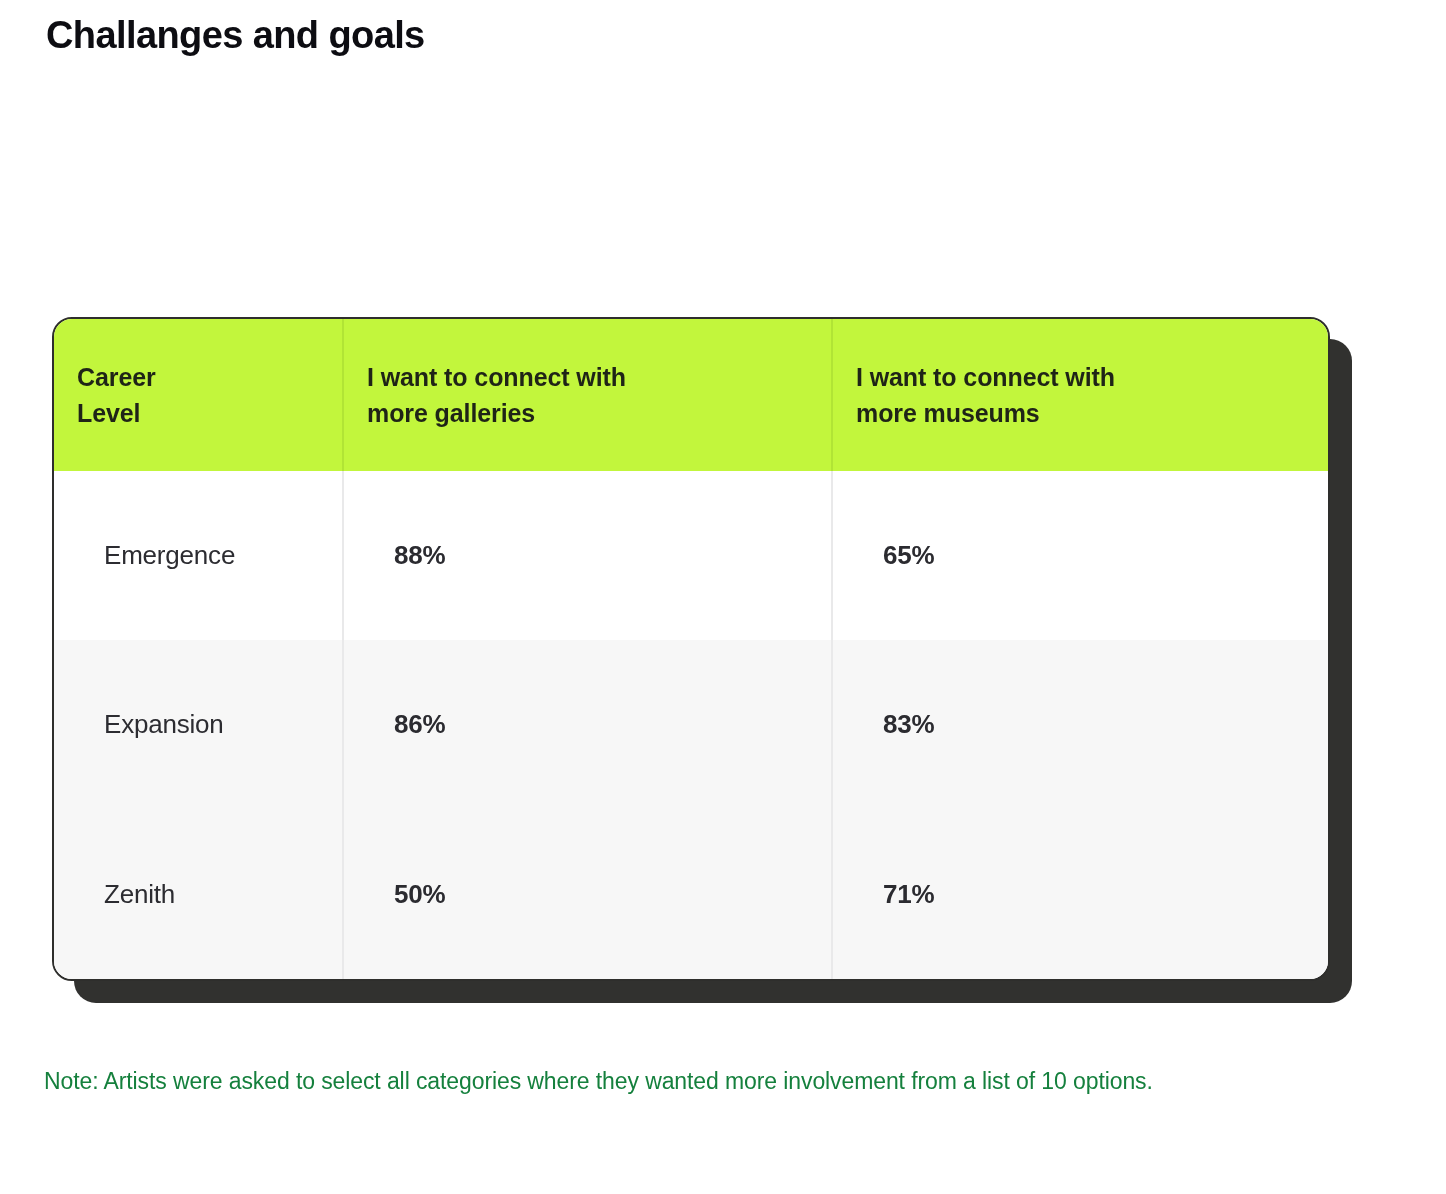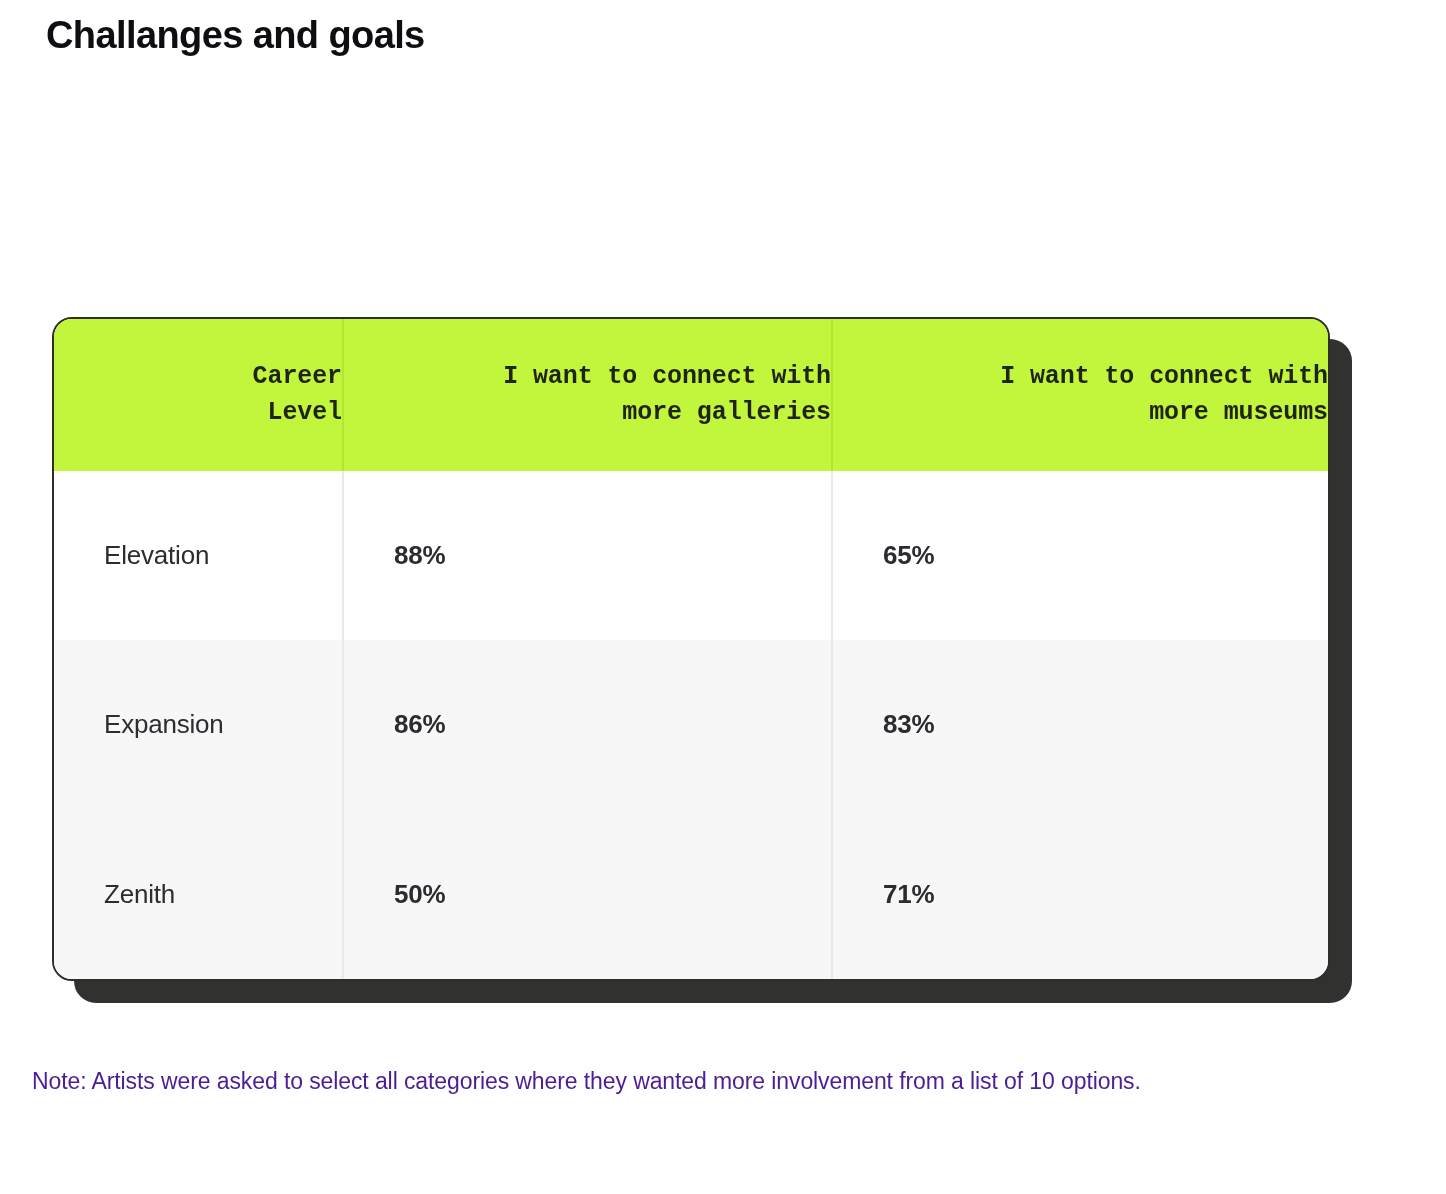--- a/index.html
+++ b/index.html
@@ -86,31 +86,30 @@
     table-layout: fixed;
   }
   table.data-table col.c-level  { width: 289px; }
   table.data-table col.c-gal    { width: 489px; }
   table.data-table col.c-mus    { width: 496px; }
 
   thead tr {
     background: #c2f63c;
   }
   thead th {
-    text-align: right;
+    text-align: left;
     vertical-align: middle;
     height: 152px;
-    padding: 0 0 0 50px;
+    padding: 0 0 0 23px;
     color: #1f2417;
     font-size: 25px;
     font-weight: 700;
     line-height: 1.46;
     letter-spacing: -0.1px;
     border-right: 2px solid #b1e435;
-    font-family: Liberation Mono, monospace;
   }
   thead th.last { border-right: none; }
   thead th .hl { display: block; }
 
   tbody tr { height: 128px; }
   tbody tr.odd  { background: #ffffff; }
   tbody tr.even { background: #f7f7f7; margin-left: 26px; }
 
   tbody td {
     vertical-align: middle;
@@ -129,24 +128,24 @@
   tbody td.pct-cell {
     font-size: 26px;
     font-weight: 700;
     letter-spacing: -0.2px;
     color: #2b2b30;
   }
 
   
   .note {
     position: absolute;
-    left: 32px;
+    left: 44px;
     top: 1060px;
     width: 1340px;
-    color: #4c1d95;
+    color: #15803d;
     font-size: 23px;
     line-height: 1.83;
     font-weight: 400;
     letter-spacing: -0.1px;
   }
   .note .nl { display: block; white-space: nowrap; }
 </style>
 </head>
 <body>
 
@@ -176,21 +175,21 @@
               <span class="hl">more galleries</span>
             </th>
             <th class="last">
               <span class="hl">I want to connect with</span>
               <span class="hl">more museums</span>
             </th>
           </tr>
         </thead>
         <tbody>
           <tr class="odd">
-            <td class="level-cell">Elevation</td>
+            <td class="level-cell">Emergence</td>
             <td class="pct-cell">88%</td>
             <td class="pct-cell last">65%</td>
           </tr>
           <tr class="even">
             <td class="level-cell">Expansion</td>
             <td class="pct-cell">86%</td>
             <td class="pct-cell last">83%</td>
           </tr>
           <tr class="even">
             <td class="level-cell">Zenith</td>

